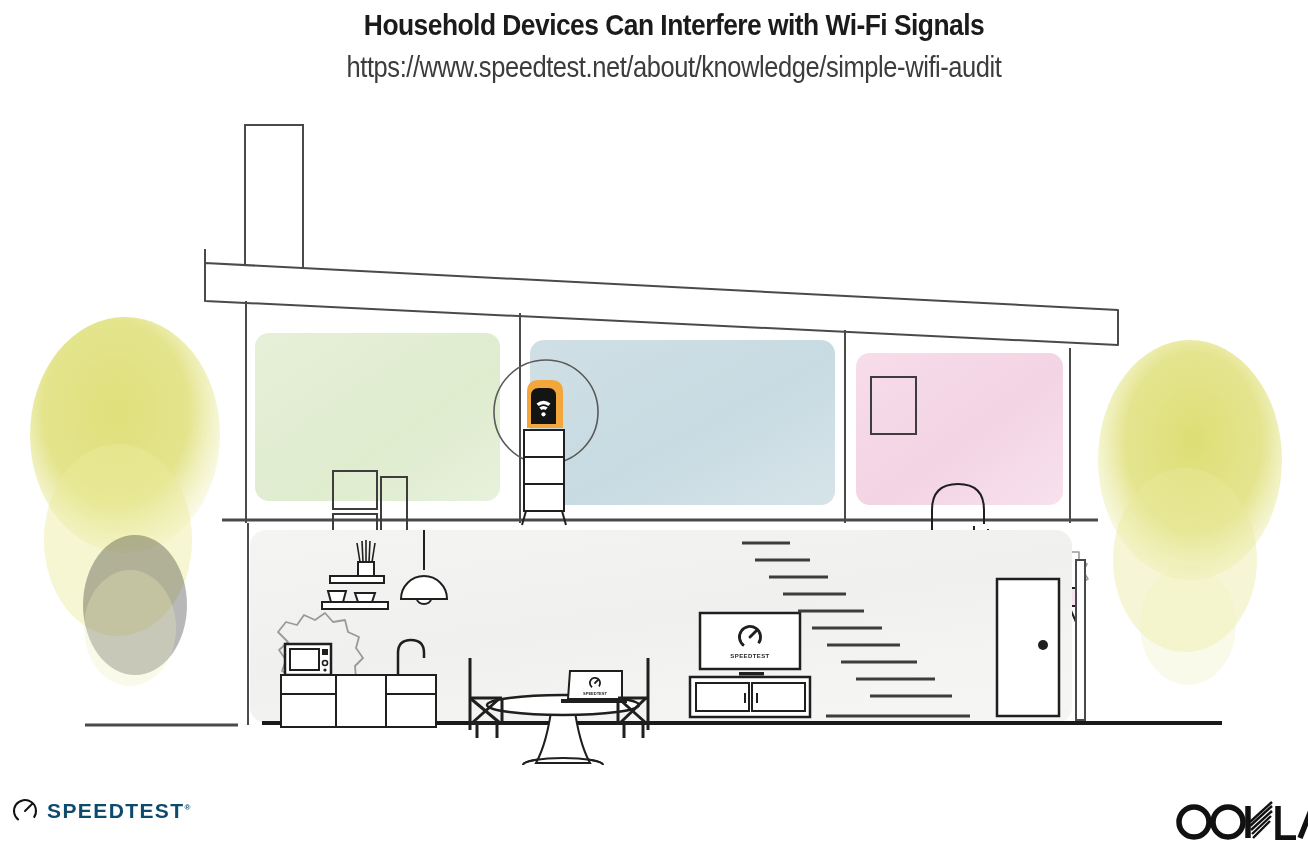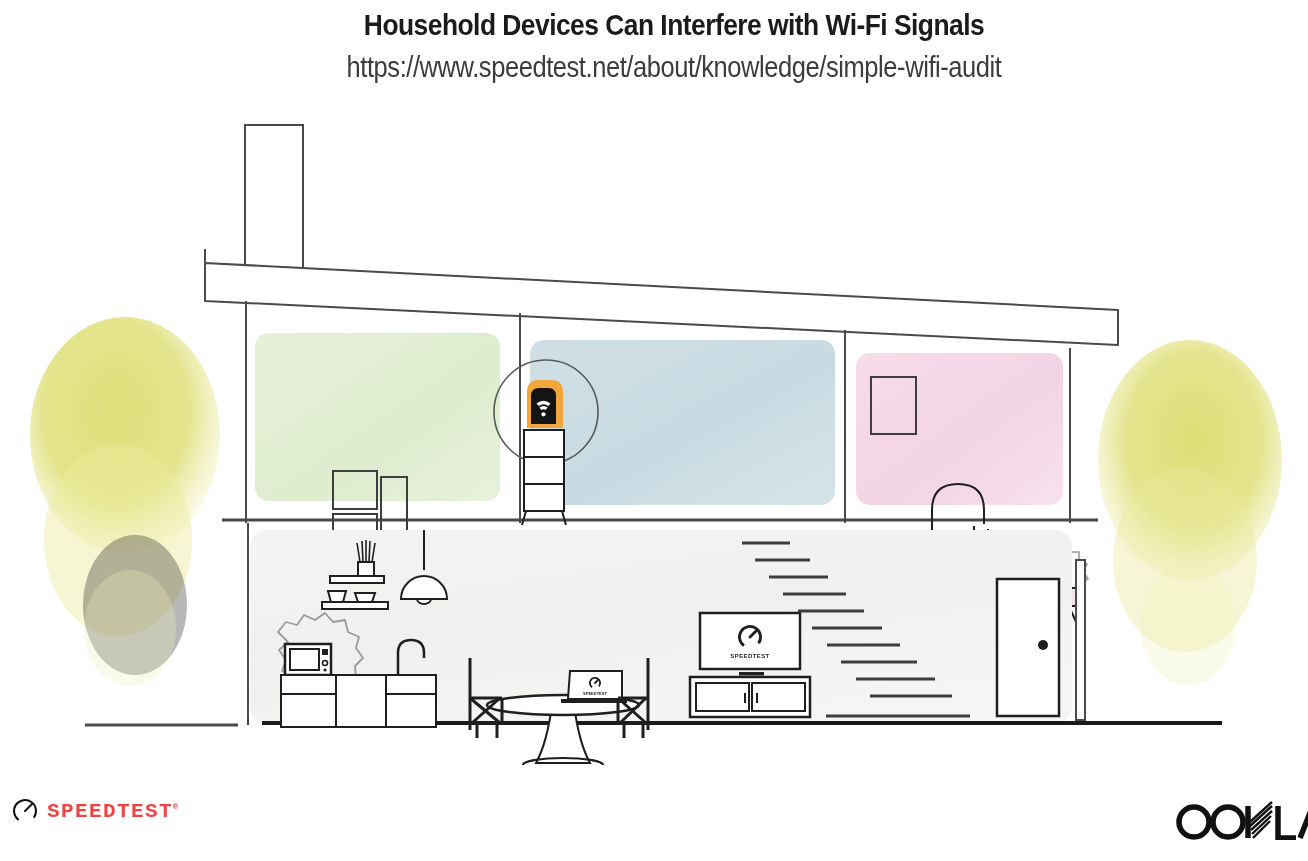--- a/index.html
+++ b/index.html
@@ -37,22 +37,22 @@
   .stage{position:absolute;left:0;top:105px;width:1308px;height:660px;}
   .stage svg{display:block;}
 
   
   .footer{position:absolute;left:0;top:780px;width:1308px;height:81px;}
   .brand-speedtest{
     position:absolute;left:12px;top:18px;
     display:flex;align-items:center;gap:9px;
   }
   .brand-speedtest .wordmark{
-    font-family:Liberation Mono, monospace;
-    font-weight:700;font-size:21px;letter-spacing:1.4px;color:#ef4444;
+    font-family:Liberation Sans, sans-serif;
+    font-weight:700;font-size:21px;letter-spacing:1.4px;color:#0c4a6e;
     position:relative;
   }
   .brand-speedtest .tm{
     font-size:8px;vertical-align:super;letter-spacing:0;font-weight:700;
   }
   .brand-ookla{
     position:absolute;right:-16px;top:20px;
     font-family:"Liberation Sans", sans-serif;
     font-weight:700;font-size:30px;letter-spacing:-1px;color:#111;
     overflow:hidden;width:152px;

